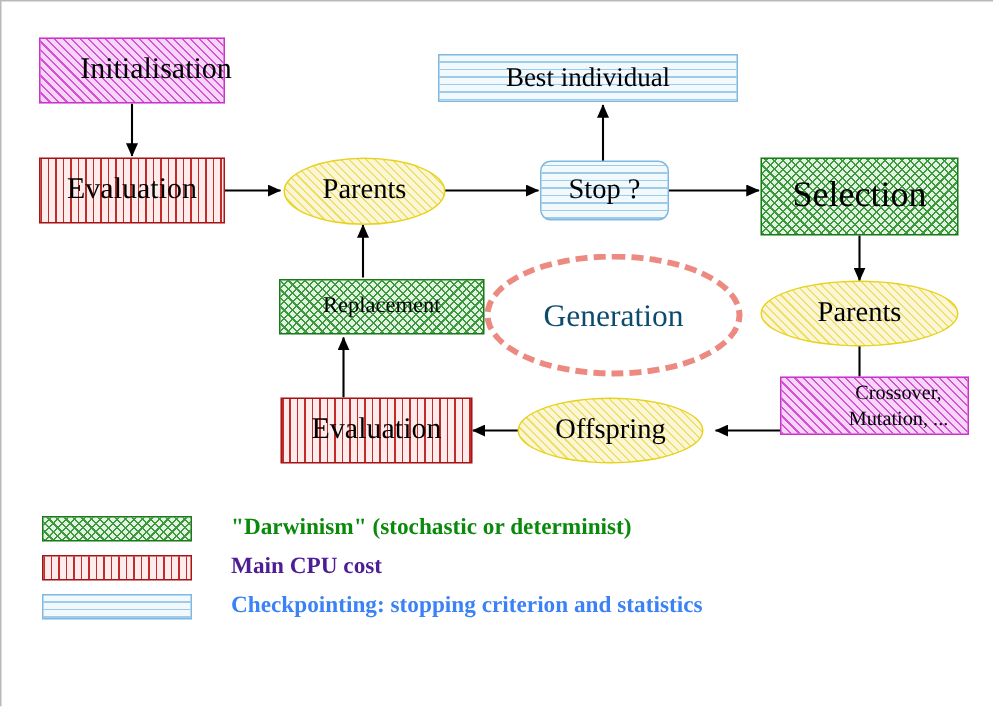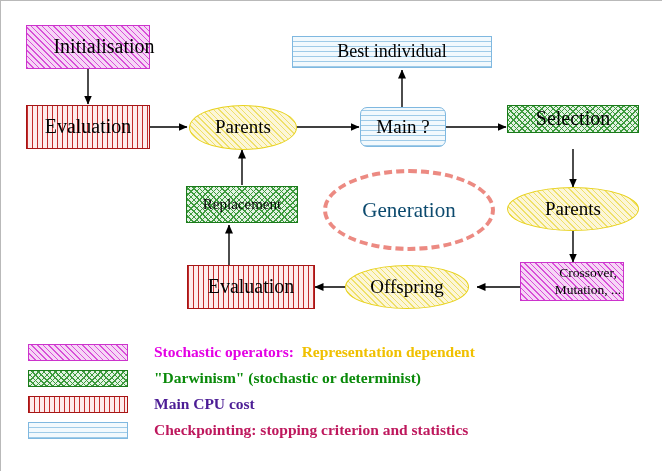--- a/index.html
+++ b/index.html
@@ -147,64 +147,58 @@
       <line x1="241" y1="184" x2="241" y2="149"></line>
     </g>
   </svg>
 
   <div class="node box pat-magenta" style="left:25px; top:24px; width:124px; height:44px; font-size:20px;">Initialisation</div>
 
   <div class="node box pat-red" style="left:25px; top:104px; width:124px; height:44px; font-size:20px;">Evaluation</div>
 
   <div class="node ellipse pat-yellow" style="left:188px; top:104px; width:108px; height:45px; font-size:19px; border-color:#e8d21e;">Parents</div>
 
-  <div class="node box round pat-blue" style="left:359px; top:106px; width:86px; height:40px; font-size:19px;">Main ?</div>
+  <div class="node box round pat-blue" style="left:359px; top:106px; width:86px; height:40px; font-size:19px;">Stop ?</div>
 
   <div class="node box pat-blue" style="left:291px; top:35px; width:200px; height:32px; font-size:18px;">Best individual</div>
 
-  <div class="node box pat-green" style="left:506px; top:104px; width:132px; height:28px; font-size:20px;">Selection</div>
+  <div class="node box pat-green" style="left:506px; top:104px; width:132px; height:52px; font-size:24px;">Selection</div>
 
   <div class="node ellipse pat-yellow" style="left:506px; top:186px; width:132px; height:44px; font-size:19px;">Parents</div>
 
-  <div class="node box pat-magenta" style="left:519px; top:261px; width:104px; height:39px; font-size:13.5px; line-height:1.2;">Crossover,
+  <div class="node box pat-magenta" style="left:519px; top:250px; width:126px; height:39px; font-size:13.5px; line-height:1.2;">Crossover,
 Mutation, ...</div>
 
   <div class="node ellipse pat-yellow" style="left:344px; top:264px; width:124px; height:44px; font-size:19px;">Offspring</div>
 
   <div class="node box pat-red" style="left:186px; top:264px; width:128px; height:44px; font-size:20px;">Evaluation</div>
 
-  <div class="node box pat-green" style="left:185px; top:185px; width:112px; height:37px; font-size:15px;">Replacement</div>
+  <div class="node box pat-green" style="left:185px; top:185px; width:137px; height:37px; font-size:15px;">Replacement</div>
 
   <div class="node pat-dashed-salmon" style="left:322px; top:168px; width:172px; height:82px; font-size:21px; border-radius:50%; z-index:2;">Generation</div>
 
   <div id="legend">
 
-    <div class="legend-row">
-      <span class="swatch pat-magenta"></span>
-      <span class="legend-text">
-        <span class="t1" style="color:#e400e4;">Stochastic operators:</span><span class="t2" style="color:#f0c000;">  Representation dependent</span>
-      </span>
-    </div>
 
     <div class="legend-row">
       <span class="swatch pat-green"></span>
       <span class="legend-text">
         <span class="t1" style="color:#0a8a0a;">"Darwinism" (stochastic or determinist)</span>
       </span>
     </div>
 
     <div class="legend-row">
       <span class="swatch pat-red"></span>
       <span class="legend-text">
         <span class="t1" style="color:#4c1d95;">Main CPU cost</span>
       </span>
     </div>
 
     <div class="legend-row">
       <span class="swatch pat-blue"></span>
       <span class="legend-text">
-        <span class="t1" style="color:#be185d;">Checkpointing: stopping criterion and statistics</span>
+        <span class="t1" style="color:#3b82f6;">Checkpointing: stopping criterion and statistics</span>
       </span>
     </div>
 
   </div>
 
 </div>
 
 </body></html>

